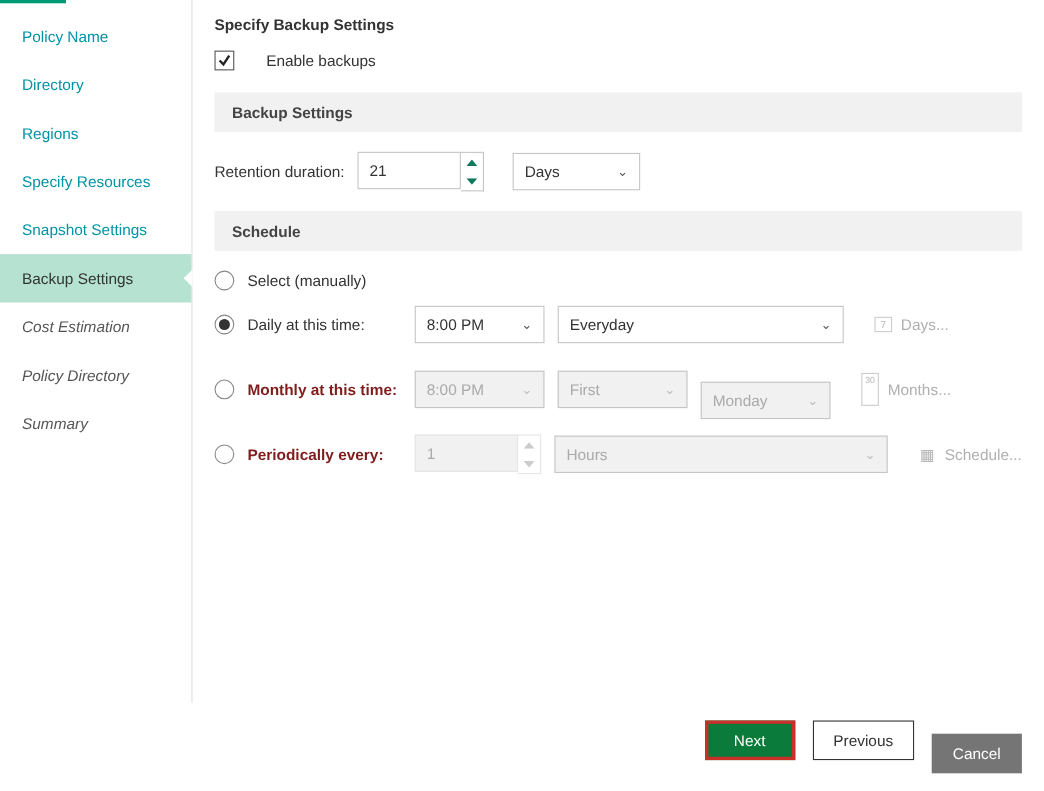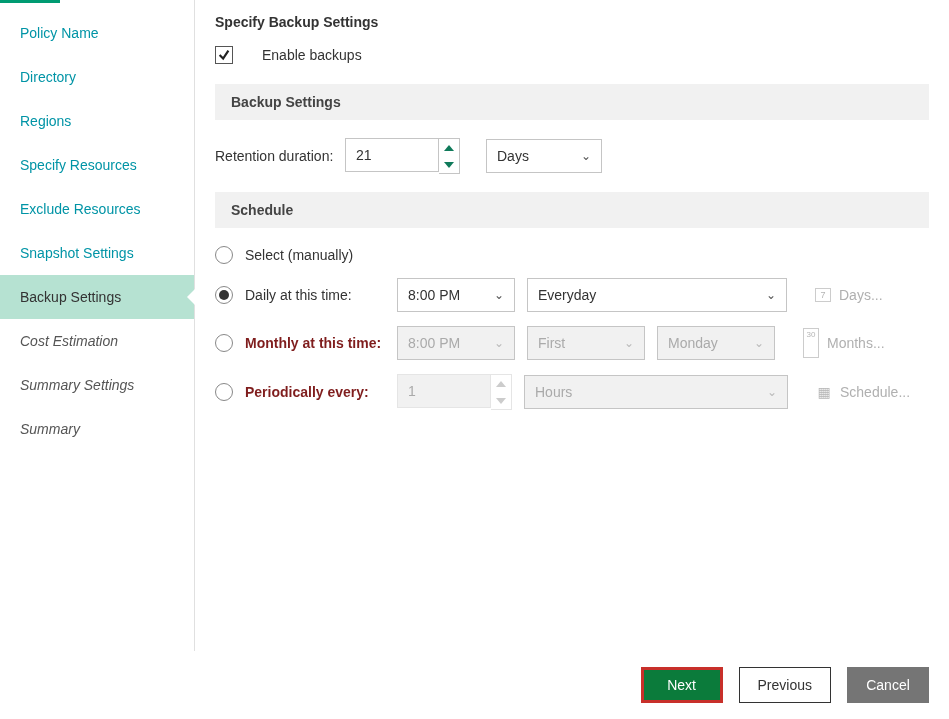--- a/index.html
+++ b/index.html
@@ -39,47 +39,46 @@
   .radio-label { width: 140px; color:#333; }
   .radio-label.muted { color:#7f1d1d;font-weight:bold; }
   .chevron { font-size: 12px; color:#555; }
   .chevron.muted { color:#bbb; }
   .inline-icon { display:inline-flex; width:16px; justify-content:center; color:#b5b5b5; margin-right:4px; }
   .trail-btn { color:#b0b0b0; margin-left: 16px; display:flex; align-items:center; gap:4px; }
   .footer { position: absolute; bottom: 0; left: 0; right: 0; padding: 16px 20px; display:flex; justify-content:flex-end; gap: 16px; background:#fff; }
   .btn { height: 36px; min-width: 82px; padding: 0 18px; display:inline-flex; align-items:center; justify-content:center; cursor:pointer; font-size: 14px; }
   .btn-outline { border:1px solid #333; background:#fff; color:#333; }
   .btn-primary { background:#0b7b3b; color:#fff; border: 3px solid #c8302a; }
-  .btn-grey { background:#757575; color:#fff; }
+  .btn-grey { background:#757575; color:#fff;margin-top:12px; }
   svg.check path { stroke:#222; stroke-width:2.5; fill:none; }
   .time-dd { width: 118px; }
   .weekday-dd { width: 260px; }
   .first-dd { width: 118px; }
-  .monday-dd { width: 118px; }
-  .period-dd { width: 264px; }
+  .monday-dd { width: 118px; margin-top: 21px; }
+  .period-dd { width: 303px; }
   .spinner-disabled { width: 94px; border: 1px solid #e5e5e5; height: 34px; padding: 0 10px; background:#f1f1f1; color:#aaa; display:flex; align-items:center; }
   .spinner-disabled-btns { display:flex; flex-direction:column; border:1px solid #e5e5e5; border-left:none; }
   .spinner-disabled-btns span { width:20px; height:17px; display:flex; align-items:center; justify-content:center; color:#ccc; }
 </style>
 </head>
 <body>
 
 <div class="app">
 
   <aside class="sidebar">
     <div class="top-bar"></div>
     <div class="sidebar-item">Policy Name</div>
     <div class="sidebar-item">Directory</div>
     <div class="sidebar-item">Regions</div>
     <div class="sidebar-item">Specify Resources</div>
-    <div class="sidebar-item">Exclude Resources</div>
     <div class="sidebar-item">Snapshot Settings</div>
     <div class="sidebar-item active">Backup Settings</div>
     <div class="sidebar-item after-active">Cost Estimation</div>
-    <div class="sidebar-item after-active">Summary Settings</div>
+    <div class="sidebar-item after-active">Policy Directory</div>
     <div class="sidebar-item after-active">Summary</div>
   </aside>
 
   <main class="main">
     <div class="page-title">Specify Backup Settings</div>
 
     <div class="row">
       <span class="checkbox-box">
         <svg class="check" width="14" height="14" viewBox="0 0 16 16">
             <path d="M3 8 L7 12 L13 3"></path>

